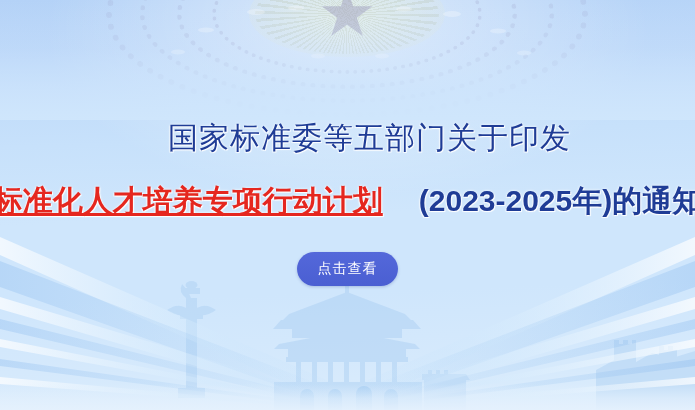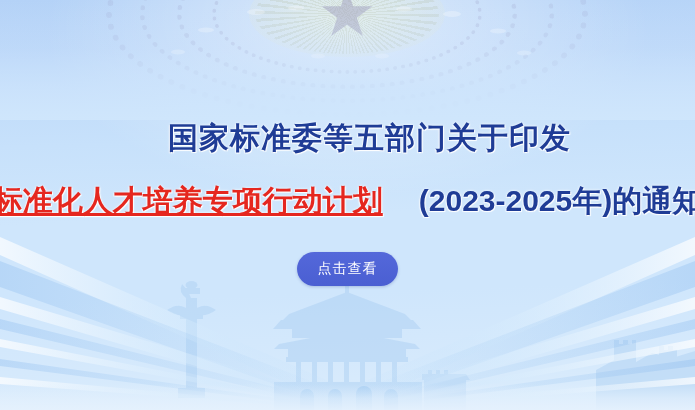--- a/index.html
+++ b/index.html
@@ -94,21 +94,21 @@
   .content {
     position: absolute;
     left: 0; top: 0; width: 695px; height: 410px;
     display: flex;
     flex-direction: column;
     align-items: center;
   }
   .title-line1 {
     margin-top: 118px;
     font-size: 30px;
-    font-weight: bold;
+    font-weight: normal;
     letter-spacing: 1px;
     color: #1f3c96;
     white-space: nowrap;
     text-shadow:
       0 0 3px rgba(255,255,255,0.95),
       1px 1px 0 rgba(255,255,255,0.85),
       -1px 1px 0 rgba(255,255,255,0.6);
     margin-left: 44px;
   }
   .title-line2 {

